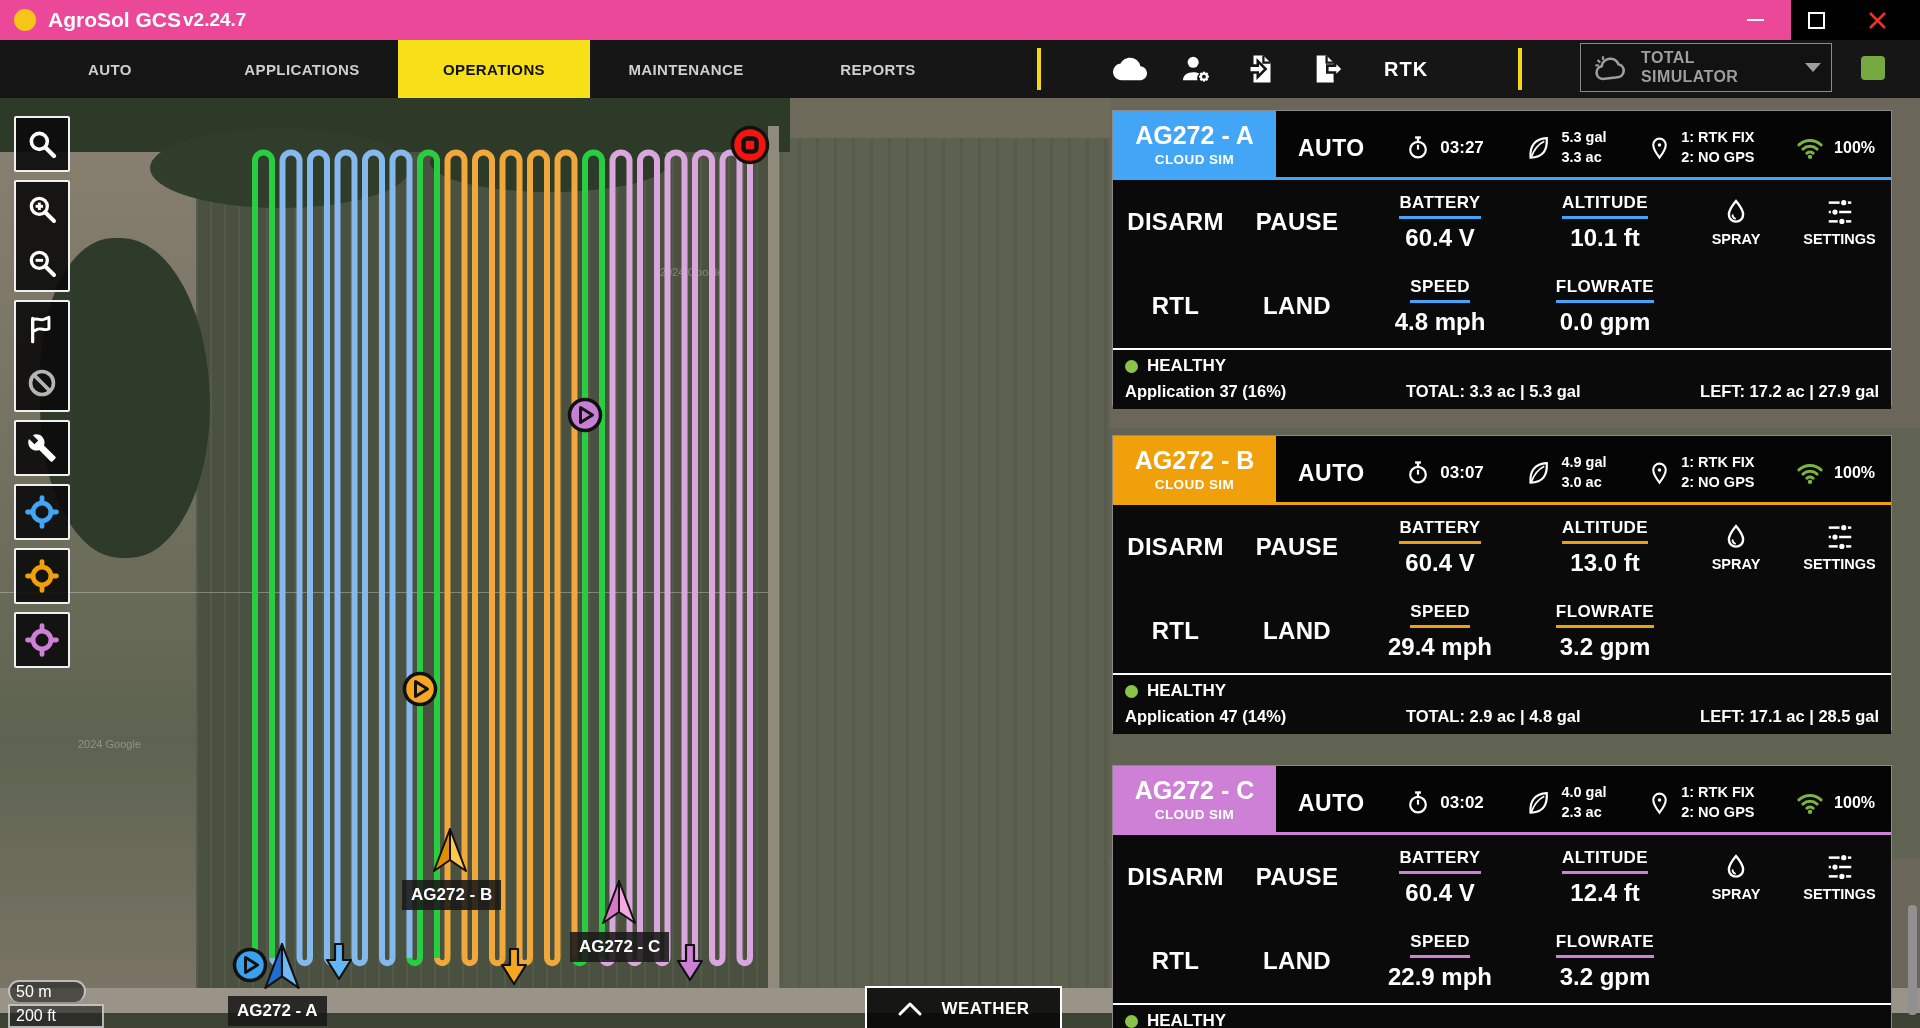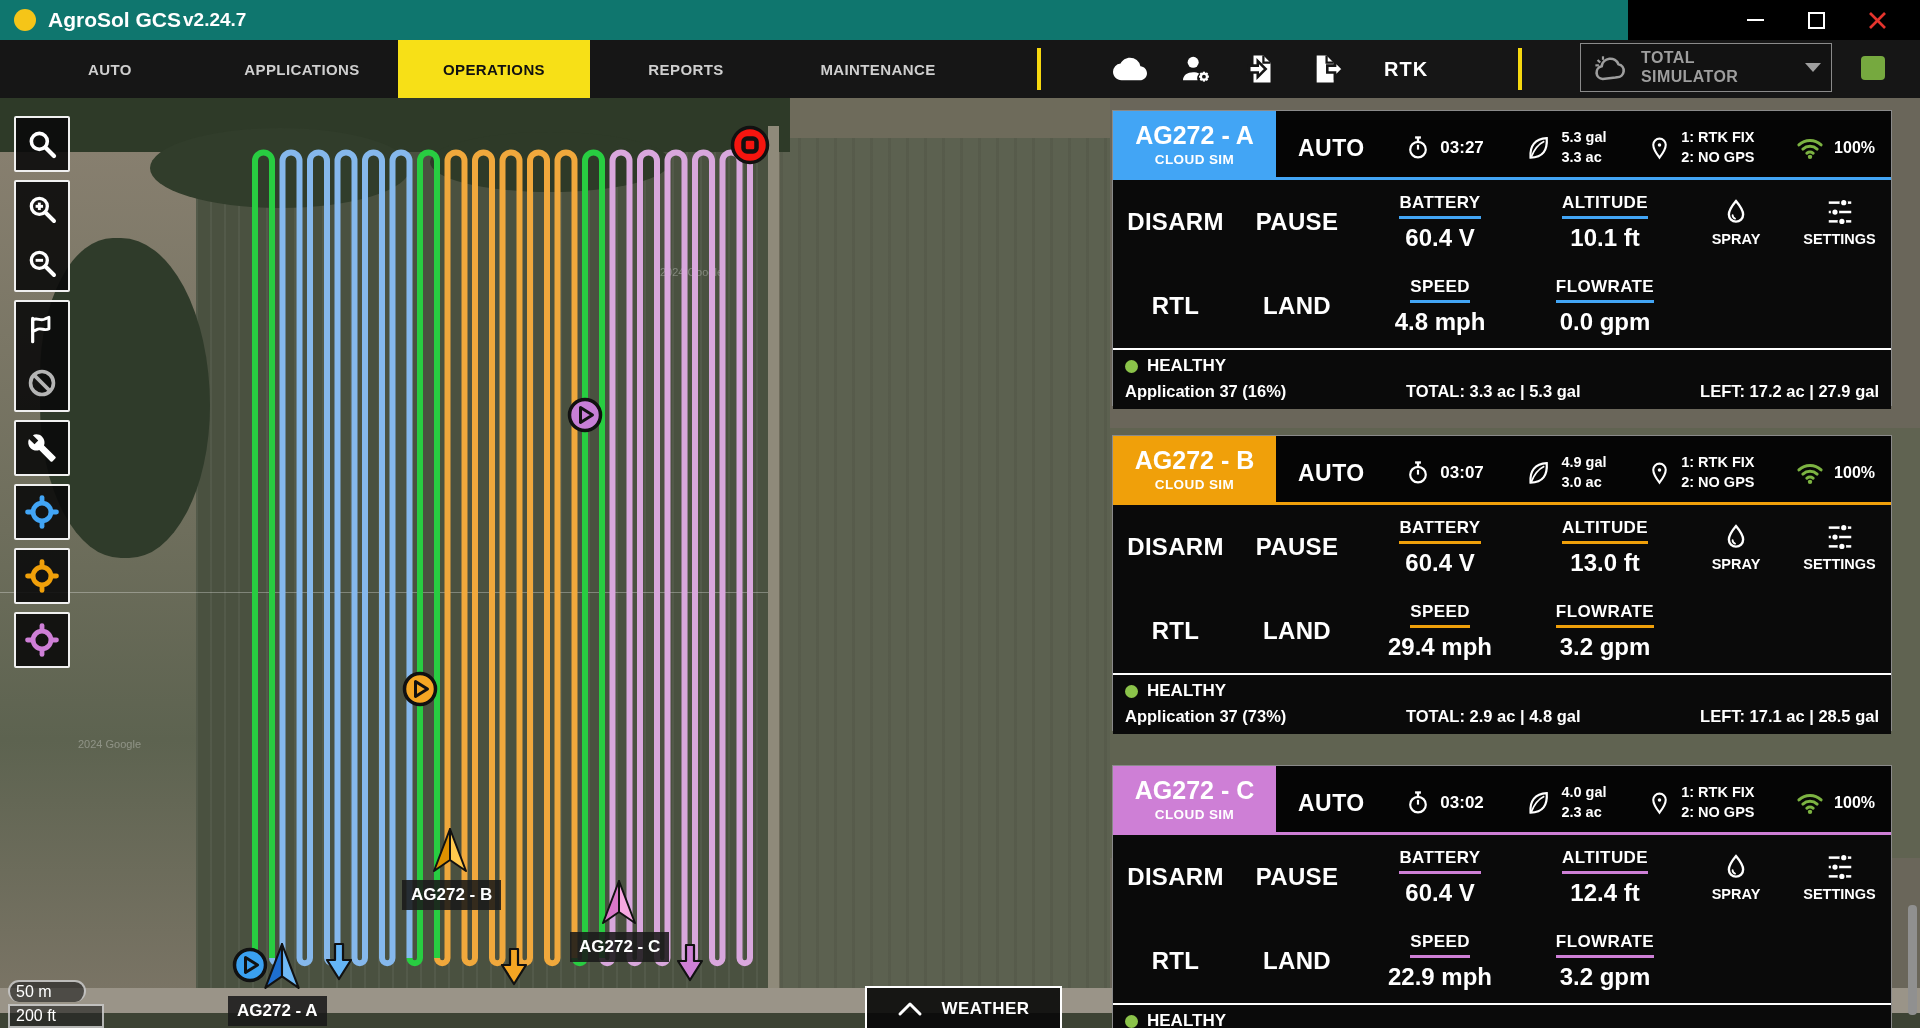--- a/index.html
+++ b/index.html
@@ -1,19 +1,19 @@
 <!DOCTYPE html>
 <html><head>
 <meta charset="utf-8">
 <style>
   html,body{margin:0;padding:0;background:#000;}
   #root{position:relative;width:1920px;height:1028px;overflow:hidden;
         font-family:"Liberation Sans",sans-serif;-webkit-font-smoothing:antialiased;color:#fff;}
   
-  #titlebar{position:absolute;left:0;top:0;width:1628px;height:40px;background:#0f766e;}
+  #titlebar{position:absolute;left:0;top:0;width:1791px;height:40px;background:#ec4899;}
   .app-dot{position:absolute;left:14px;top:9px;width:22px;height:22px;border-radius:50%;background:#F5C518;}
   .app-title{position:absolute;left:48px;top:8px;font-size:21px;font-weight:bold;}
   .app-version{position:absolute;left:183px;top:9px;font-size:19px;font-weight:bold;}
   .winbtn{position:absolute;top:8px;width:26px;height:24px;display:flex;align-items:center;justify-content:center;}
   
   #navbar{position:absolute;left:0;top:40px;width:1920px;height:58px;background:#161616;}
   .tabs{position:absolute;left:14px;top:0;height:58px;display:flex;}
   .tab{width:192px;height:58px;display:flex;align-items:center;justify-content:center;
        font-size:15px;font-weight:bold;letter-spacing:.4px;color:#cfcfcf;cursor:pointer;}
   .tab.active{background:#F7E017;color:#111;}
@@ -111,22 +111,22 @@
         <line x1="17" y1="2" x2="2" y2="17" stroke="#E5342D" stroke-width="2.6"></line>
       </svg>
     </div>
   </div>
 
   <div id="navbar">
     <div class="tabs">
       <div class="tab">AUTO</div>
       <div class="tab">APPLICATIONS</div>
       <div class="tab active">OPERATIONS</div>
+      <div class="tab">MAINTENANCE</div>
       <div class="tab">REPORTS</div>
-      <div class="tab">MAINTENANCE</div>
     </div>
     <div class="vsep" style="left:1037px;"></div>
     <div class="navicons">
       <div class="navicon">
         <svg width="34" height="34" viewBox="0 0 24 24">
           <path d="M19.35 10.04A7.49 7.49 0 0 0 12 4C9.11 4 6.6 5.64 5.35 8.04A5.99 5.99 0 0 0 0 14c0 3.31 2.69 6 6 6h13c2.76 0 5-2.24 5-5 0-2.64-2.05-4.78-4.65-4.96z" fill="#fff"></path>
         </svg>
       </div>
       <div class="navicon">
         <svg width="34" height="34" viewBox="0 0 24 24">
@@ -615,21 +615,21 @@
       </div>
       <div class="cell"></div>
         <div class="cell"></div>
     </div>
     <footer class="p-foot">
       <div class="health">
         <span class="hdot"></span>
         <span>HEALTHY</span>
       </div>
       <div class="totals">
-        <span>Application 37 (73%)</span>
+        <span>Application 47 (14%)</span>
         <span>TOTAL: 2.9 ac | 4.8 gal</span>
         <span>LEFT: 17.1 ac | 28.5 gal</span>
       </div>
     </footer>
   </section>
 
   <section class="panel" style="top: 765px; --accent: #CE7FD6;">
     <header class="p-head">
       <div class="badge">
         <div class="badge-name">AG272 - C</div>

